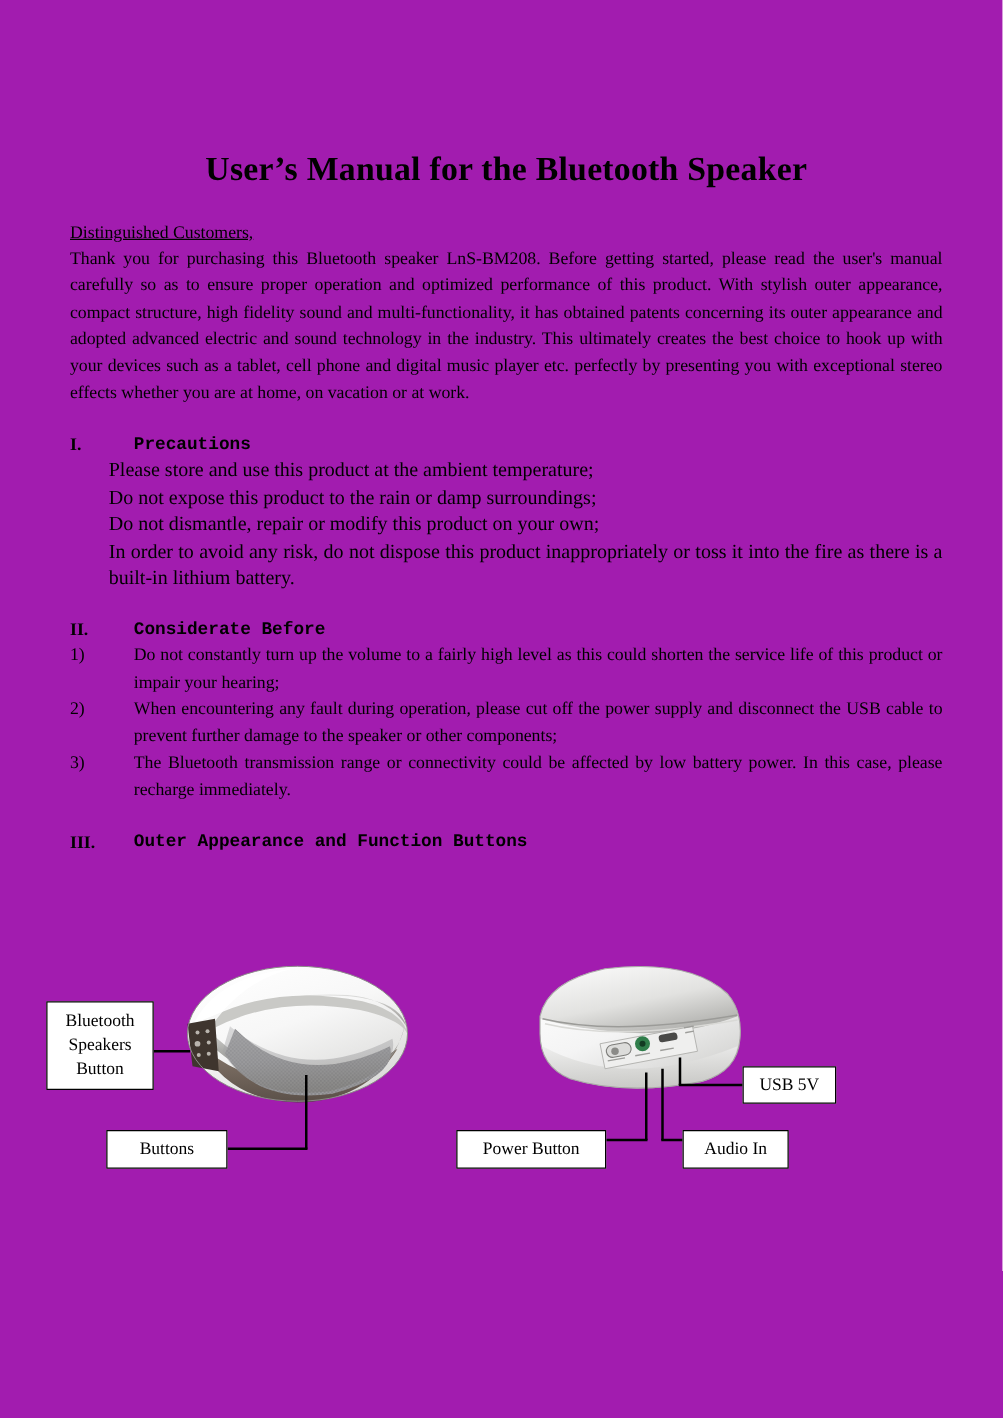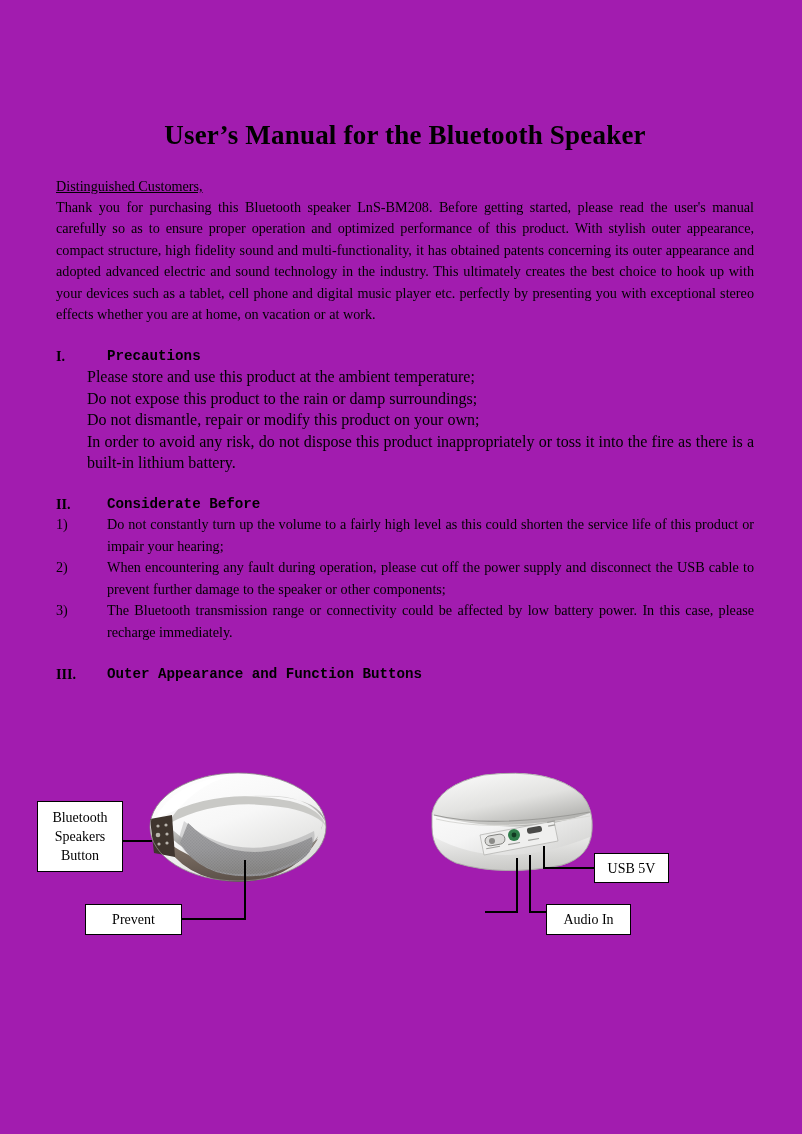--- a/index.html
+++ b/index.html
@@ -334,31 +334,34 @@
 
     <div class="callout" style="left:37px; top:46px; width:86px; height:71px; flex-direction:column;">
       <span>Bluetooth</span>
       <span>Speakers</span>
       <span>Button</span>
     </div>
 
     <div class="leader h" style="left:123px; top:85px; width:29px;"></div>
 
     <div class="callout" style="left:85px; top:149px; width:97px; height:31px;">
-      <span>Prevent</span>
+      <span>Buttons</span>
     </div>
     <div class="leader h" style="left:182px; top:163px; width:64px;"></div>
     <div class="leader v" style="left:244px; top:105px; height:59px;"></div>
 
     <div class="callout" style="left:594px; top:98px; width:75px; height:30px;">
       <span>USB 5V</span>
     </div>
     <div class="leader h" style="left:543px; top:112px; width:52px;"></div>
     <div class="leader v" style="left:543px; top:91px; height:22px;"></div>
 
+    <div class="callout" style="left:365px; top:149px; width:120px; height:31px;">
+      <span>Power Button</span>
+    </div>
     <div class="leader h" style="left:485px; top:156px; width:33px;"></div>
     <div class="leader v" style="left:516px; top:103px; height:54px;"></div>
 
     <div class="callout" style="left:546px; top:149px; width:85px; height:31px;">
       <span>Audio In</span>
     </div>
     <div class="leader h" style="left:529px; top:156px; width:30px;"></div>
     <div class="leader v" style="left:529px; top:100px; height:57px;"></div>
 
   </div>

